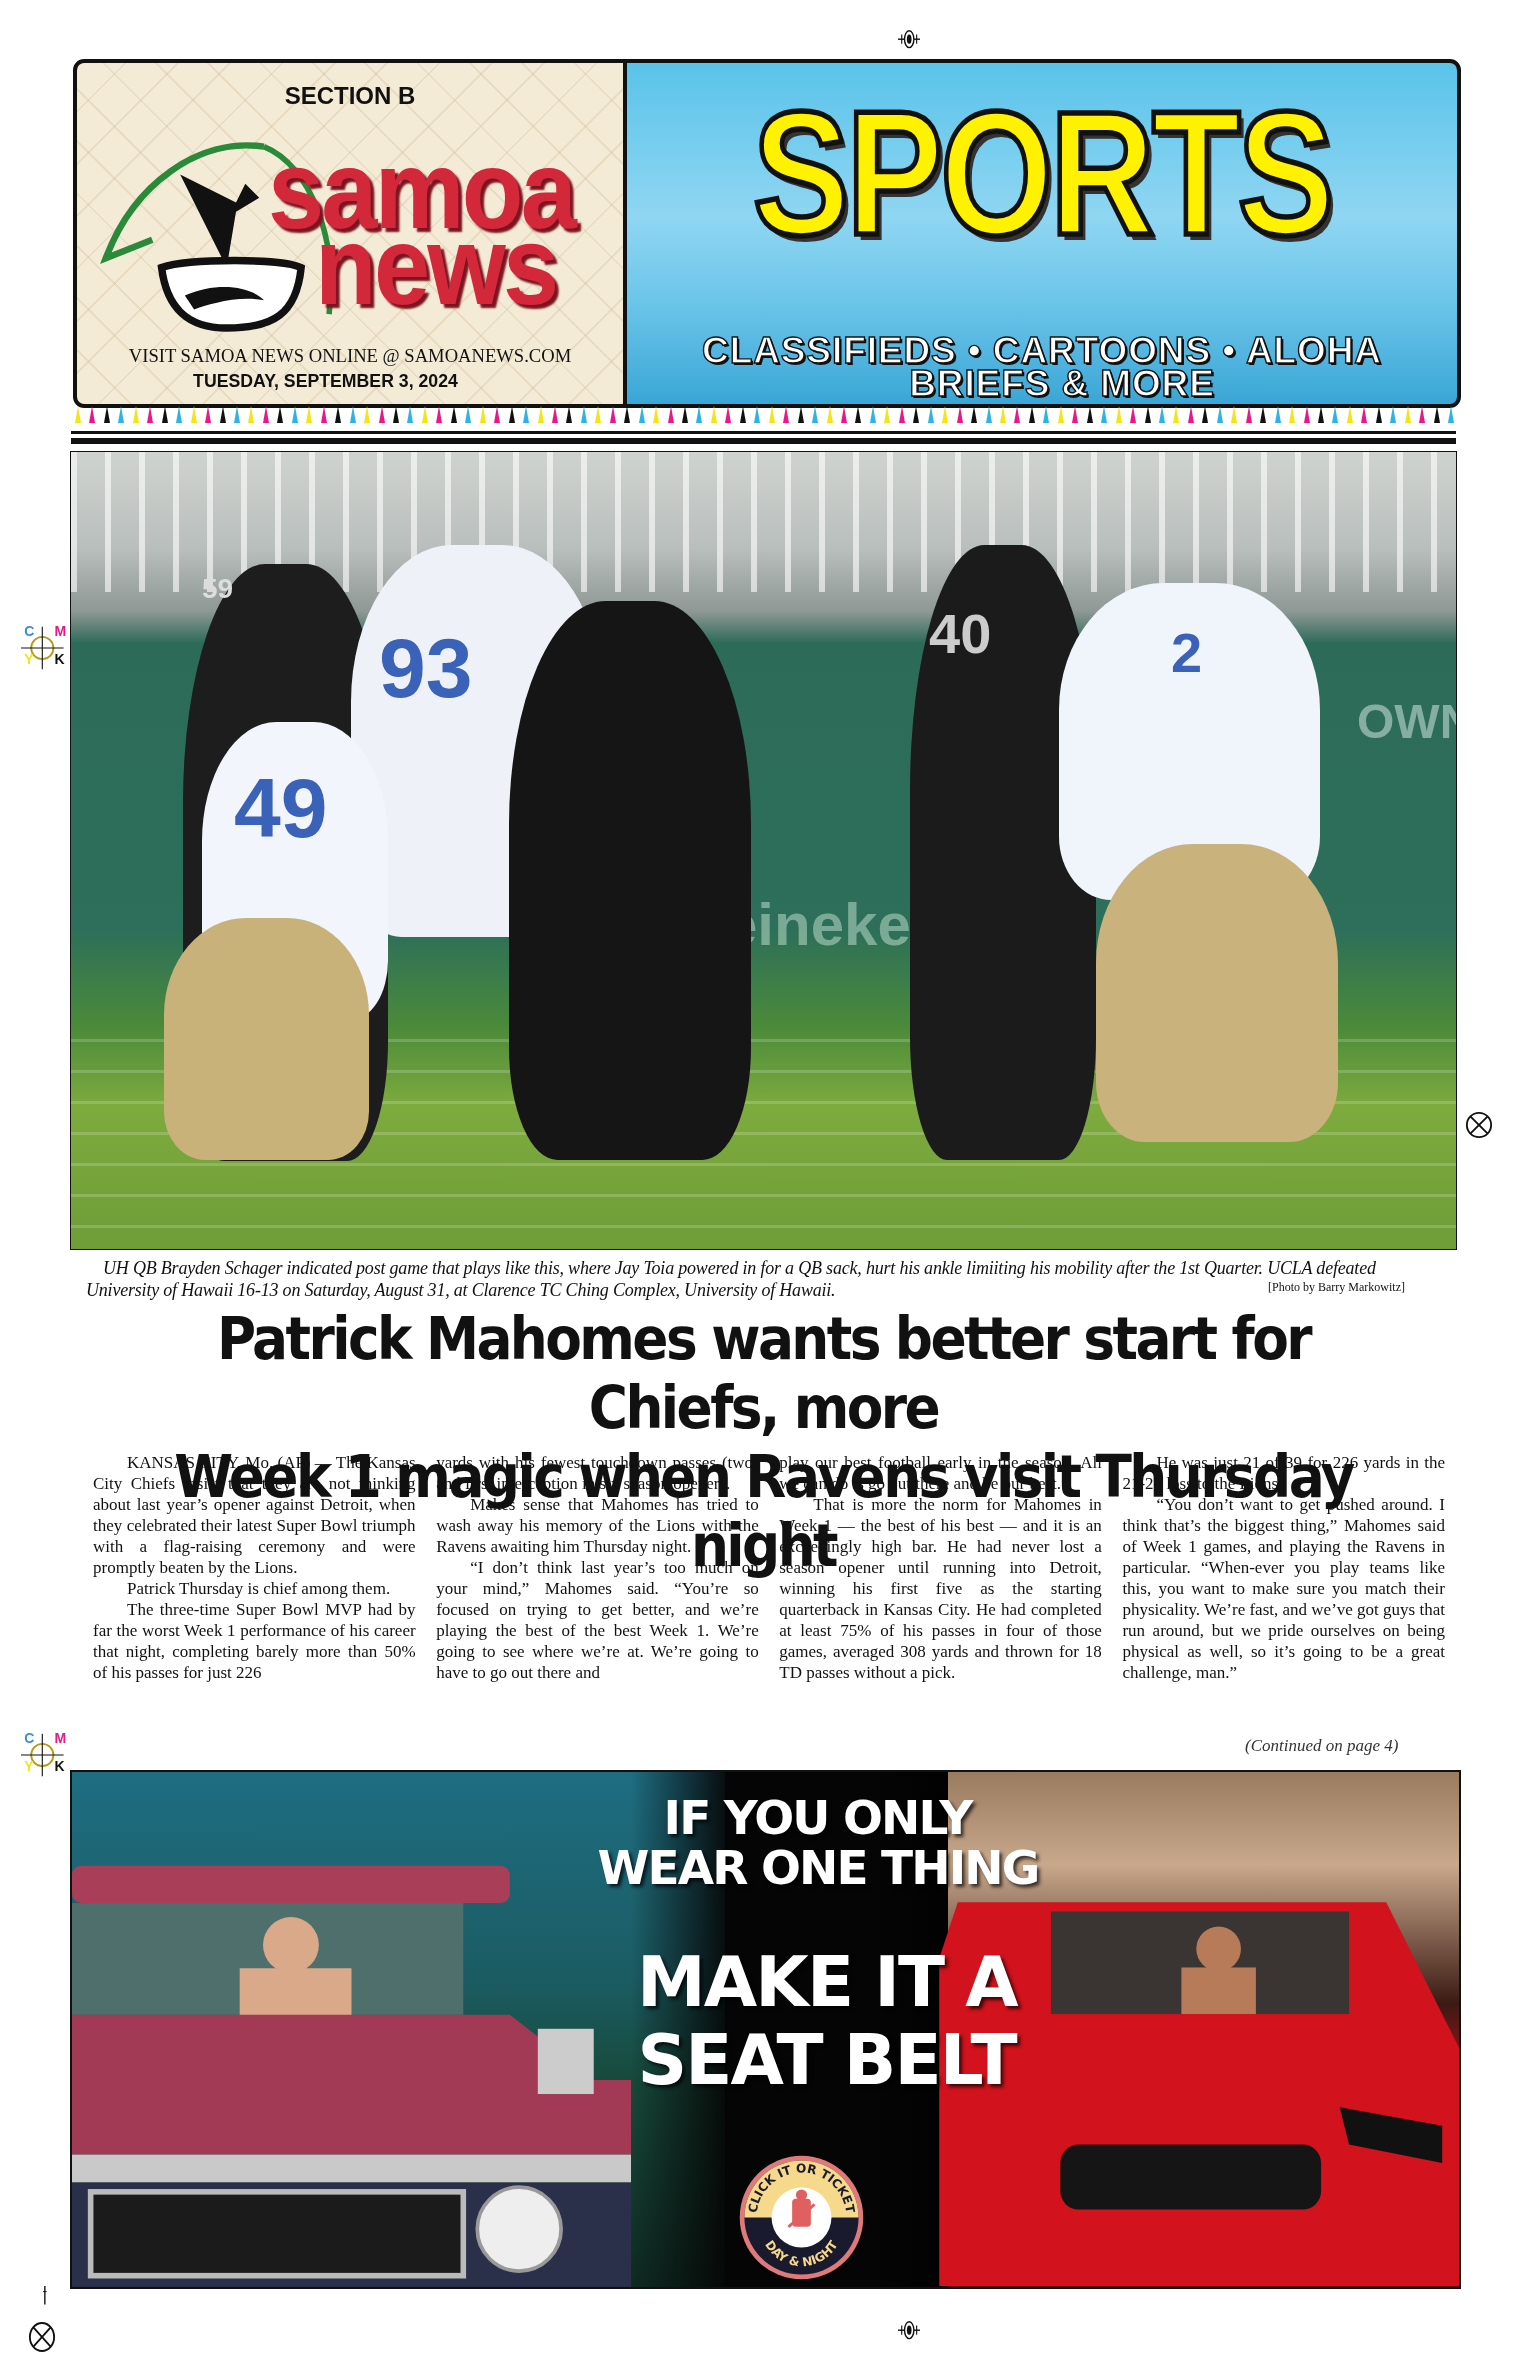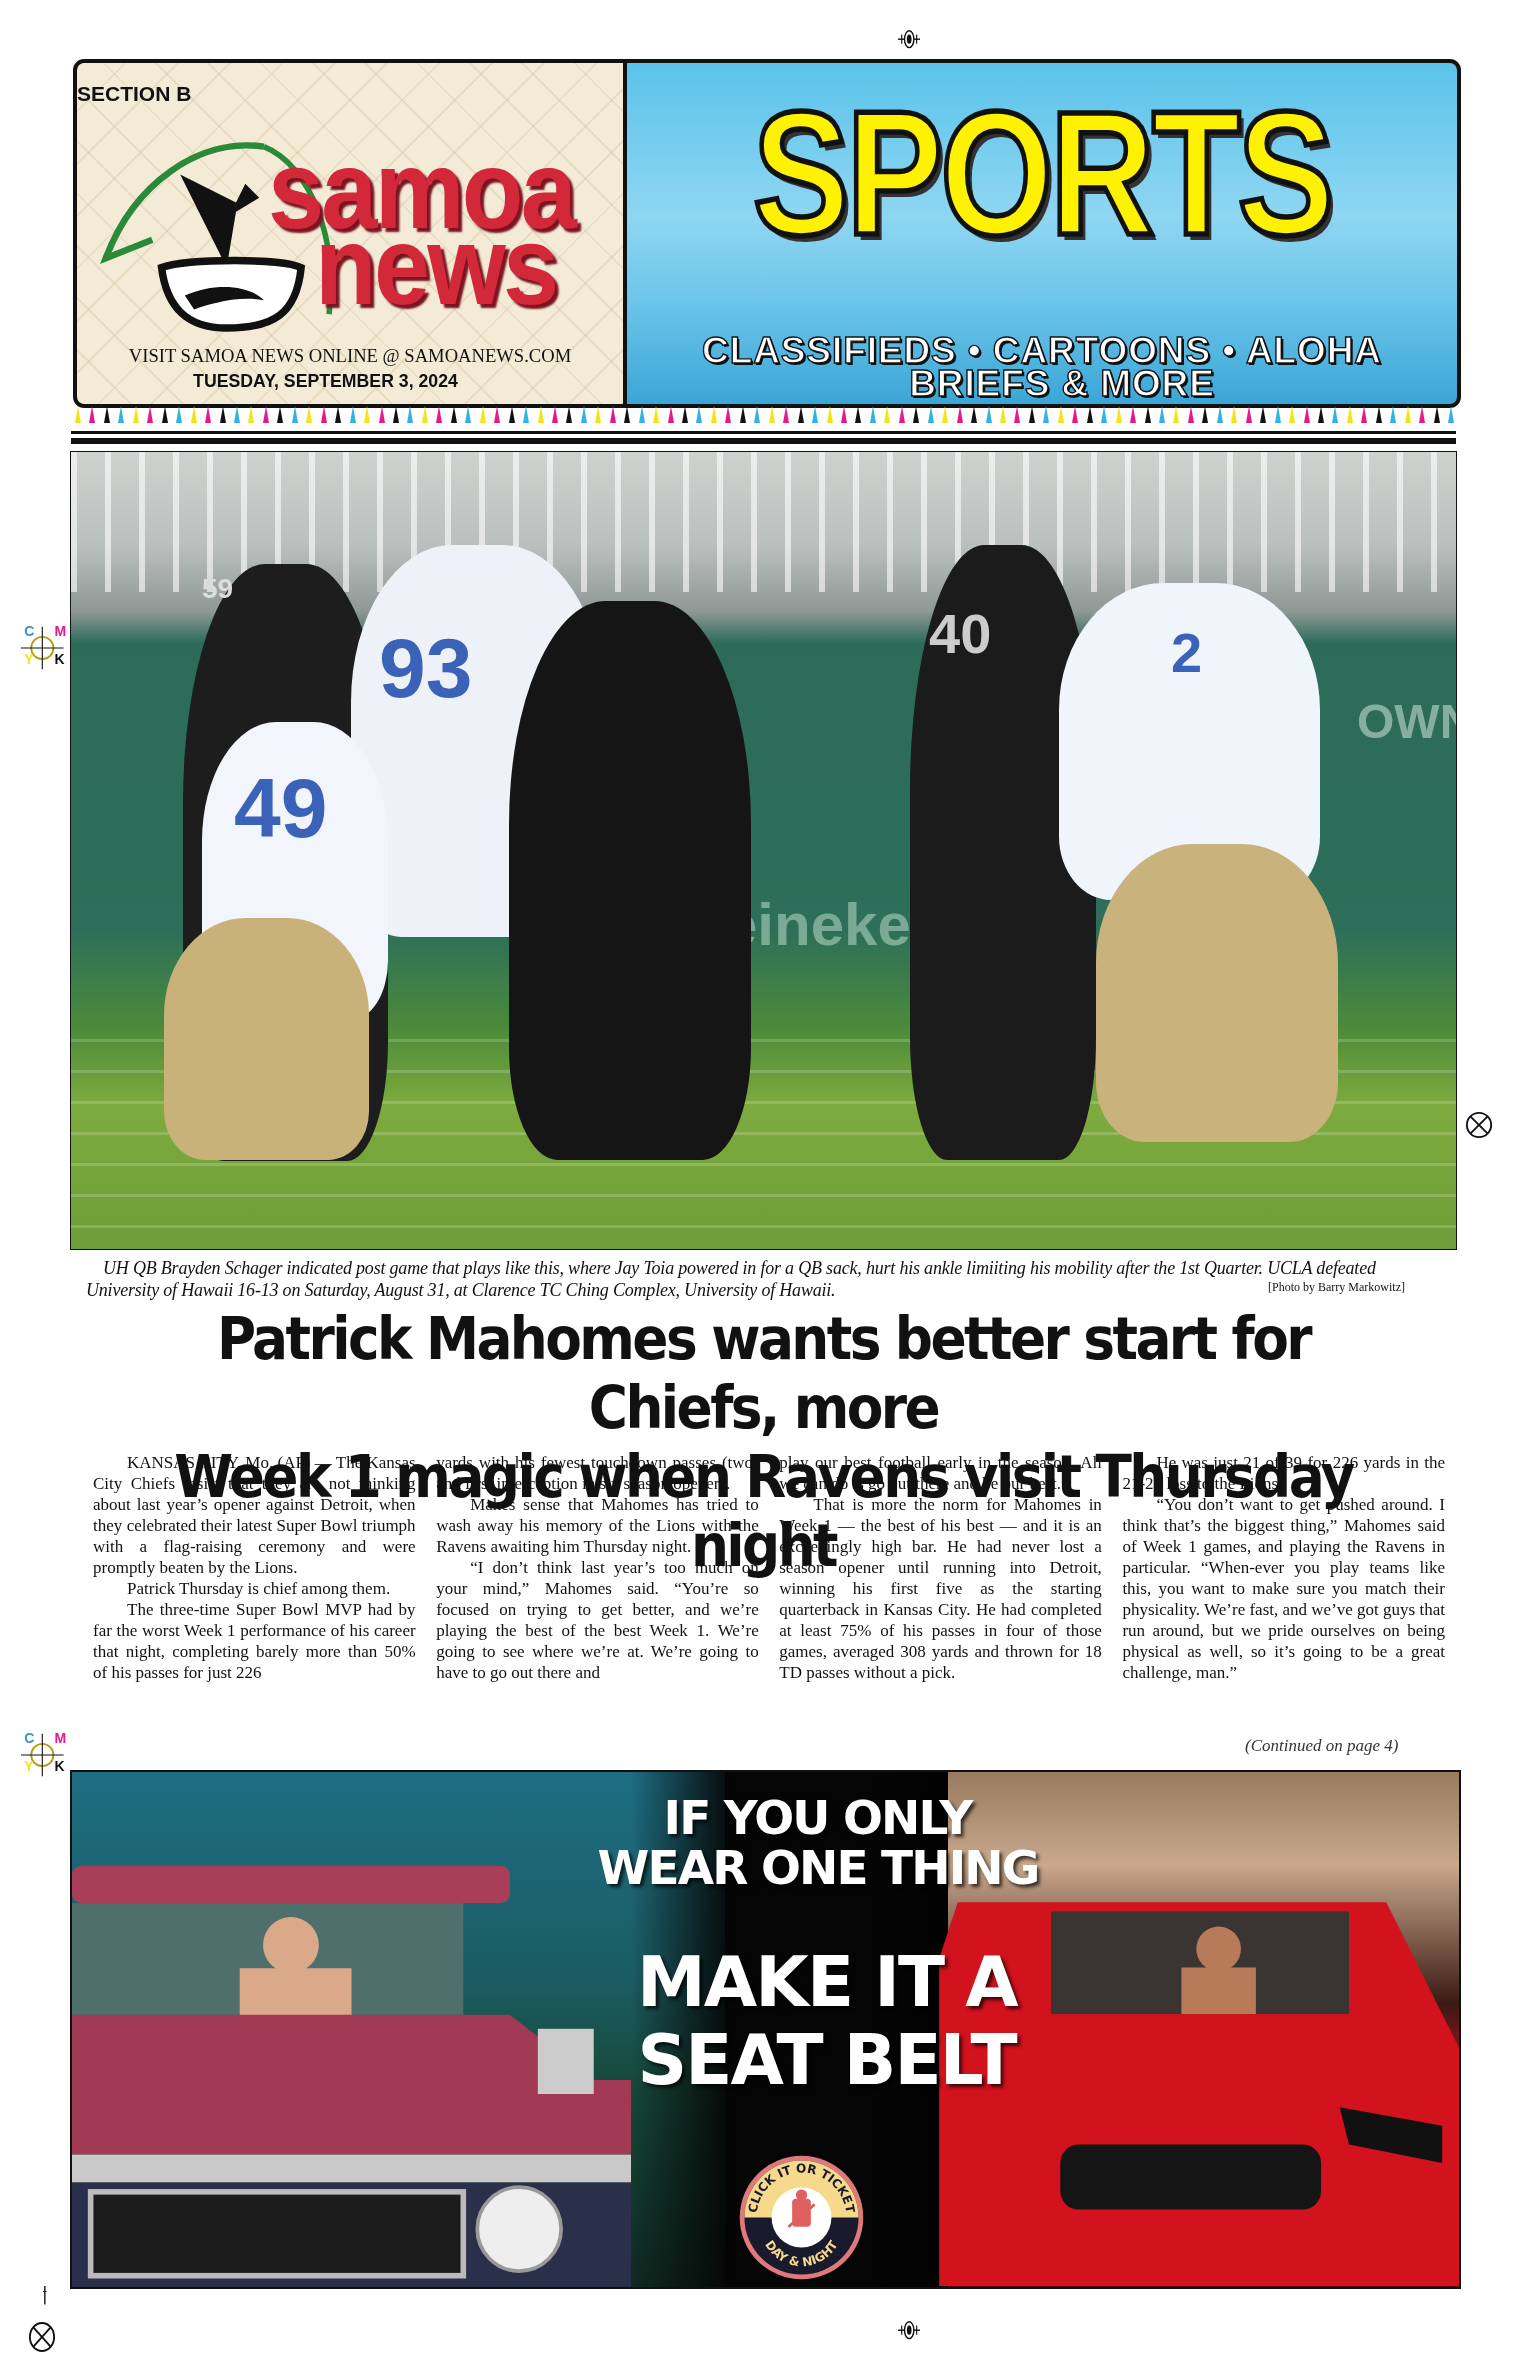--- a/index.html
+++ b/index.html
@@ -16,21 +16,21 @@
   .cmyk .c{left:3.7px;top:0;color:#3a8fd6;}
   .cmyk .m{left:34px;top:0;color:#e8188c;}
   .cmyk .y{left:3.7px;top:28px;color:#f2e51a;}
   .cmyk .k{left:34px;top:28px;color:#111;}
   .cmyk svg{position:absolute;left:0;top:0;}
 
   
   .masthead{left:73px;top:59px;width:1380px;height:341px;border:4.7px solid #111;border-radius:11.2px;overflow:hidden;background:#111;}
   .logo-box{position:absolute;left:0;top:0;width:546px;height:341px;background:#f3ebd6;
     background-image:repeating-linear-gradient(45deg,rgba(200,180,140,.25) 0 1.9px,transparent 1.9px 37px),repeating-linear-gradient(-45deg,rgba(200,180,140,.25) 0 1.9px,transparent 1.9px 37px);}
-  .section-label{position:absolute;left:0;width:546px;top:18.6px;font-family:"Liberation Sans",sans-serif;font-weight:bold;font-size:21px;}
+  .section-label{position:absolute;left:0;width:546px;top:18.6px;text-align:center;font-family:"Liberation Sans",sans-serif;font-weight:bold;font-size:24px;}
   .logo-samoa{position:absolute;left:191px;top:84px;font-family:"Liberation Sans",sans-serif;font-weight:bold;font-size:101px;line-height:84px;color:#d3283a;letter-spacing:-2.8px;text-shadow:3.7px 3.7px 1.9px #7a1520;transform:scaleY(1.1);}
   .logo-news{position:absolute;left:238px;top:160px;font-family:"Liberation Sans",sans-serif;font-weight:bold;font-size:101px;line-height:84px;color:#d3283a;letter-spacing:-2.8px;text-shadow:3.7px 3.7px 1.9px #7a1520;transform:scaleY(1.1);}
   .logo-emblem{position:absolute;left:18.6px;top:65px;}
   .visit-line{position:absolute;left:0;width:546px;top:282px;text-align:center;font-size:18.6px;}
   .date-line{position:absolute;left:0;width:497px;top:308px;text-align:center;font-family:"Liberation Sans",sans-serif;font-weight:bold;font-size:17.7px;}
   .sports-box{position:absolute;left:550px;top:0;width:830px;height:341px;background:linear-gradient(180deg,#5ac3ea 0%,#8fd6f2 45%,#6cc5ea 70%,#3aa6d6 100%);}
   .sports-title{position:absolute;left:0;width:830px;top:7.5px;text-align:center;font-family:"Liberation Sans",sans-serif;font-weight:bold;font-size:177px;line-height:205px;color:#fff200;letter-spacing:-3.7px;
     -webkit-text-stroke:5.6px #111;text-shadow:5.6px 5.6px 0 #333;transform:scaleX(0.82);}
   .sports-sub{position:absolute;left:0;width:830px;text-align:center;font-family:"Liberation Sans",sans-serif;font-weight:bold;font-size:37px;color:#fff;-webkit-text-stroke:1.4px #111;text-shadow:1.9px 1.9px 0 #111;letter-spacing:0.9px;}
   .sports-sub.l1{top:267px;}

